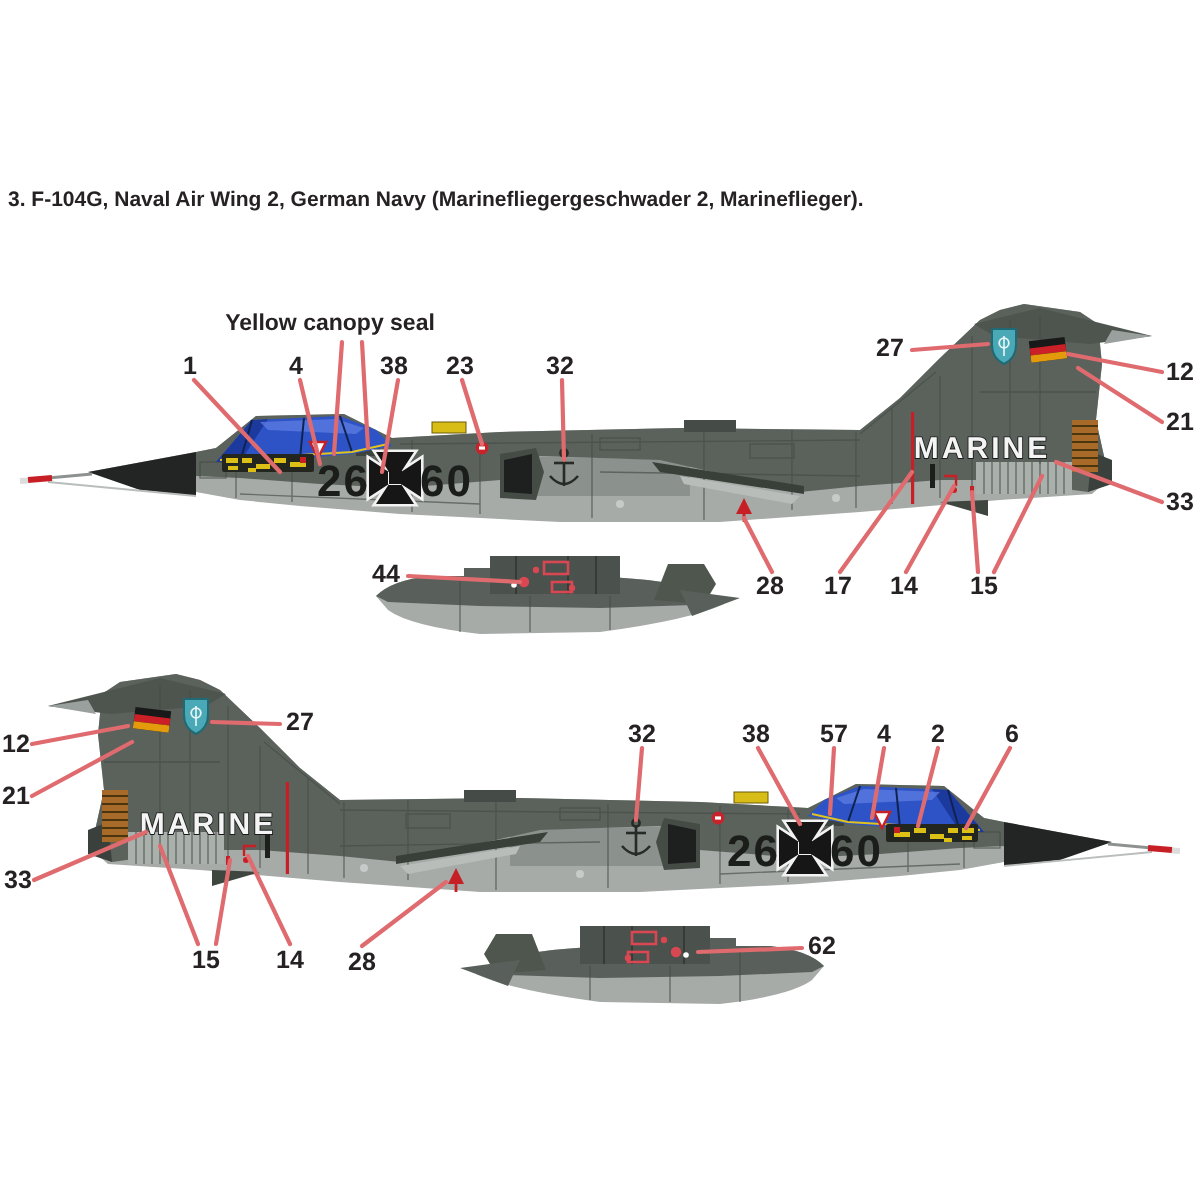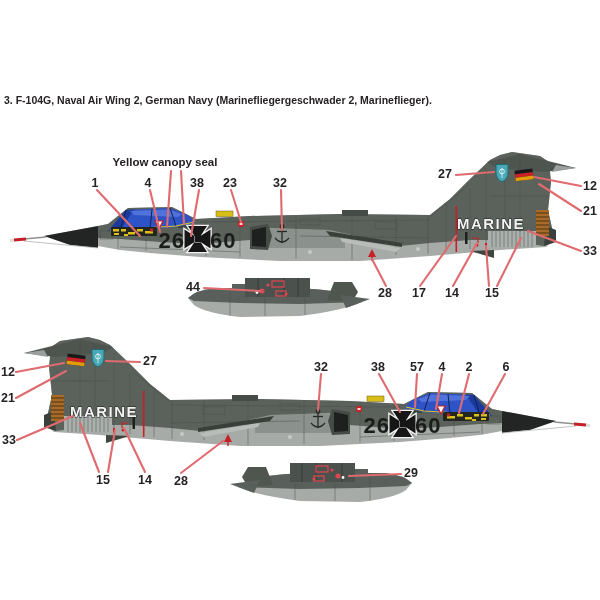--- a/index.html
+++ b/index.html
@@ -294,15 +294,15 @@
   <div class="co" style="left:150px;top:361px;">27</div>
   <div class="co" style="left:321px;top:367px;">32</div>
   <div class="co" style="left:378px;top:367px;">38</div>
   <div class="co" style="left:417px;top:367px;">57</div>
   <div class="co" style="left:442px;top:367px;">4</div>
   <div class="co" style="left:469px;top:367px;">2</div>
   <div class="co" style="left:506px;top:367px;">6</div>
   <div class="co" style="left:103px;top:480px;">15</div>
   <div class="co" style="left:145px;top:480px;">14</div>
   <div class="co" style="left:181px;top:481px;">28</div>
-  <div class="co" style="left:411px;top:473px;">29</div>
+  <div class="co" style="left:411px;top:473px;">62</div>
 
 </div>
 
 </body></html>

